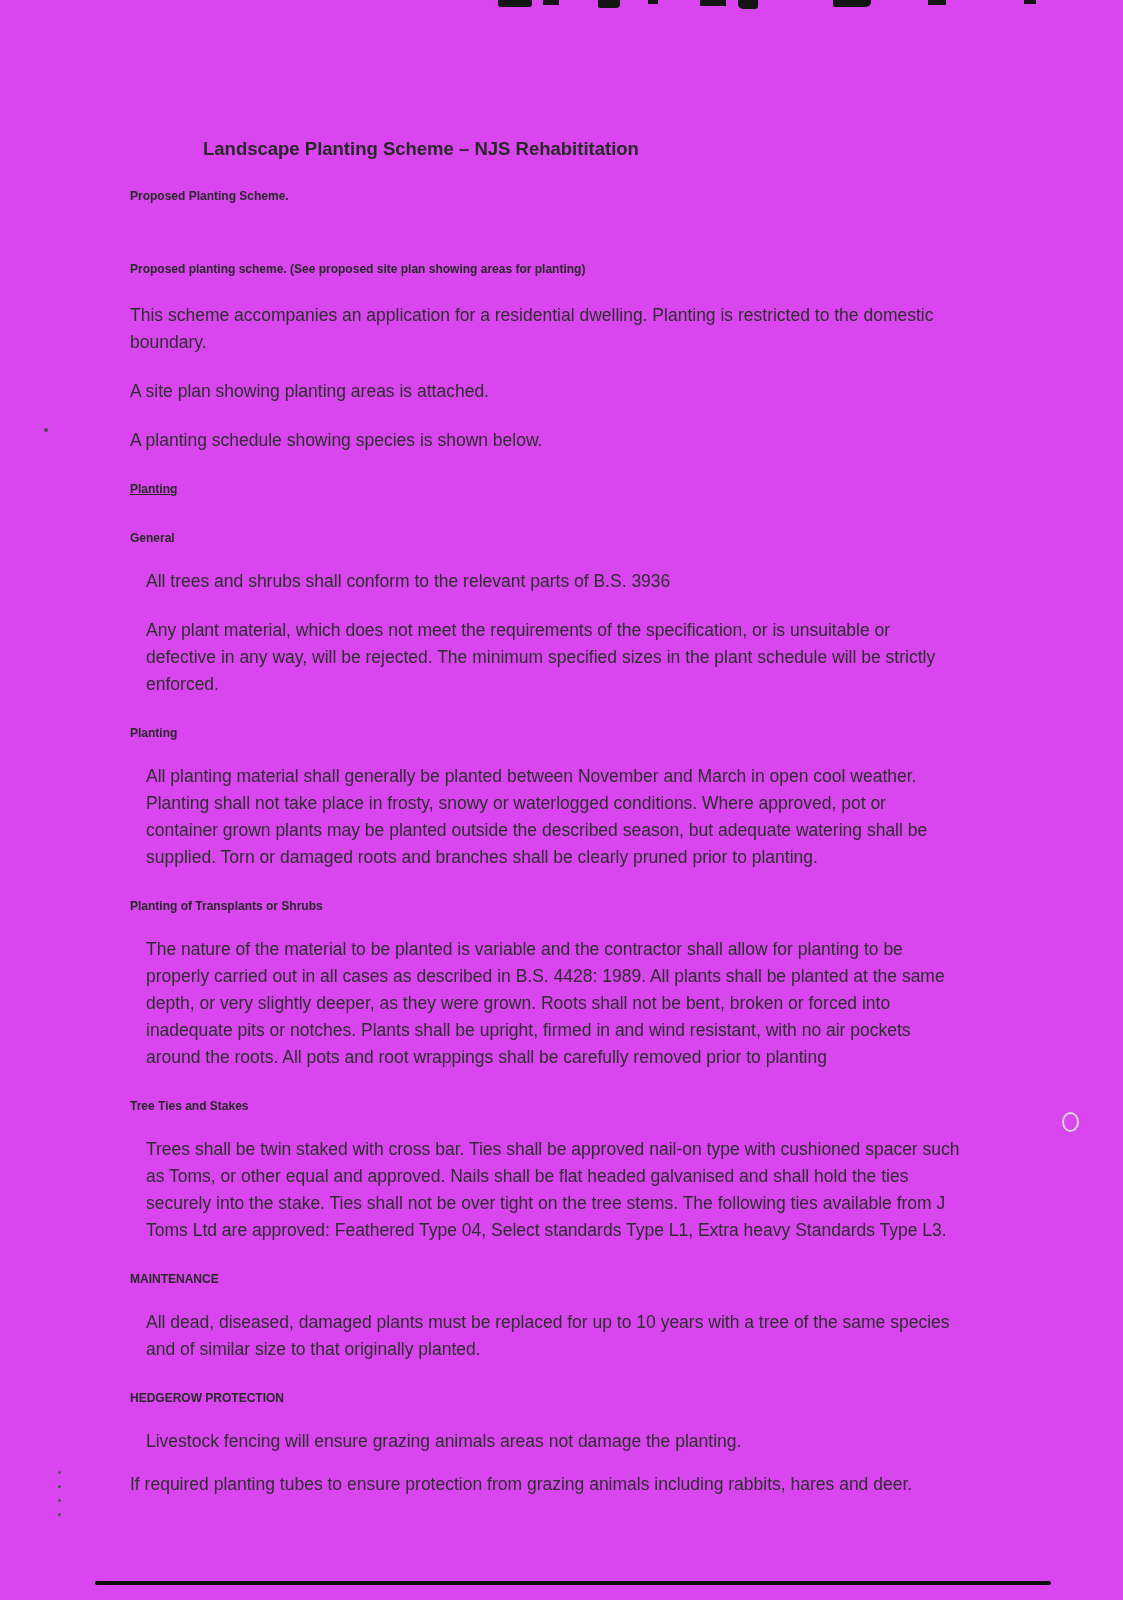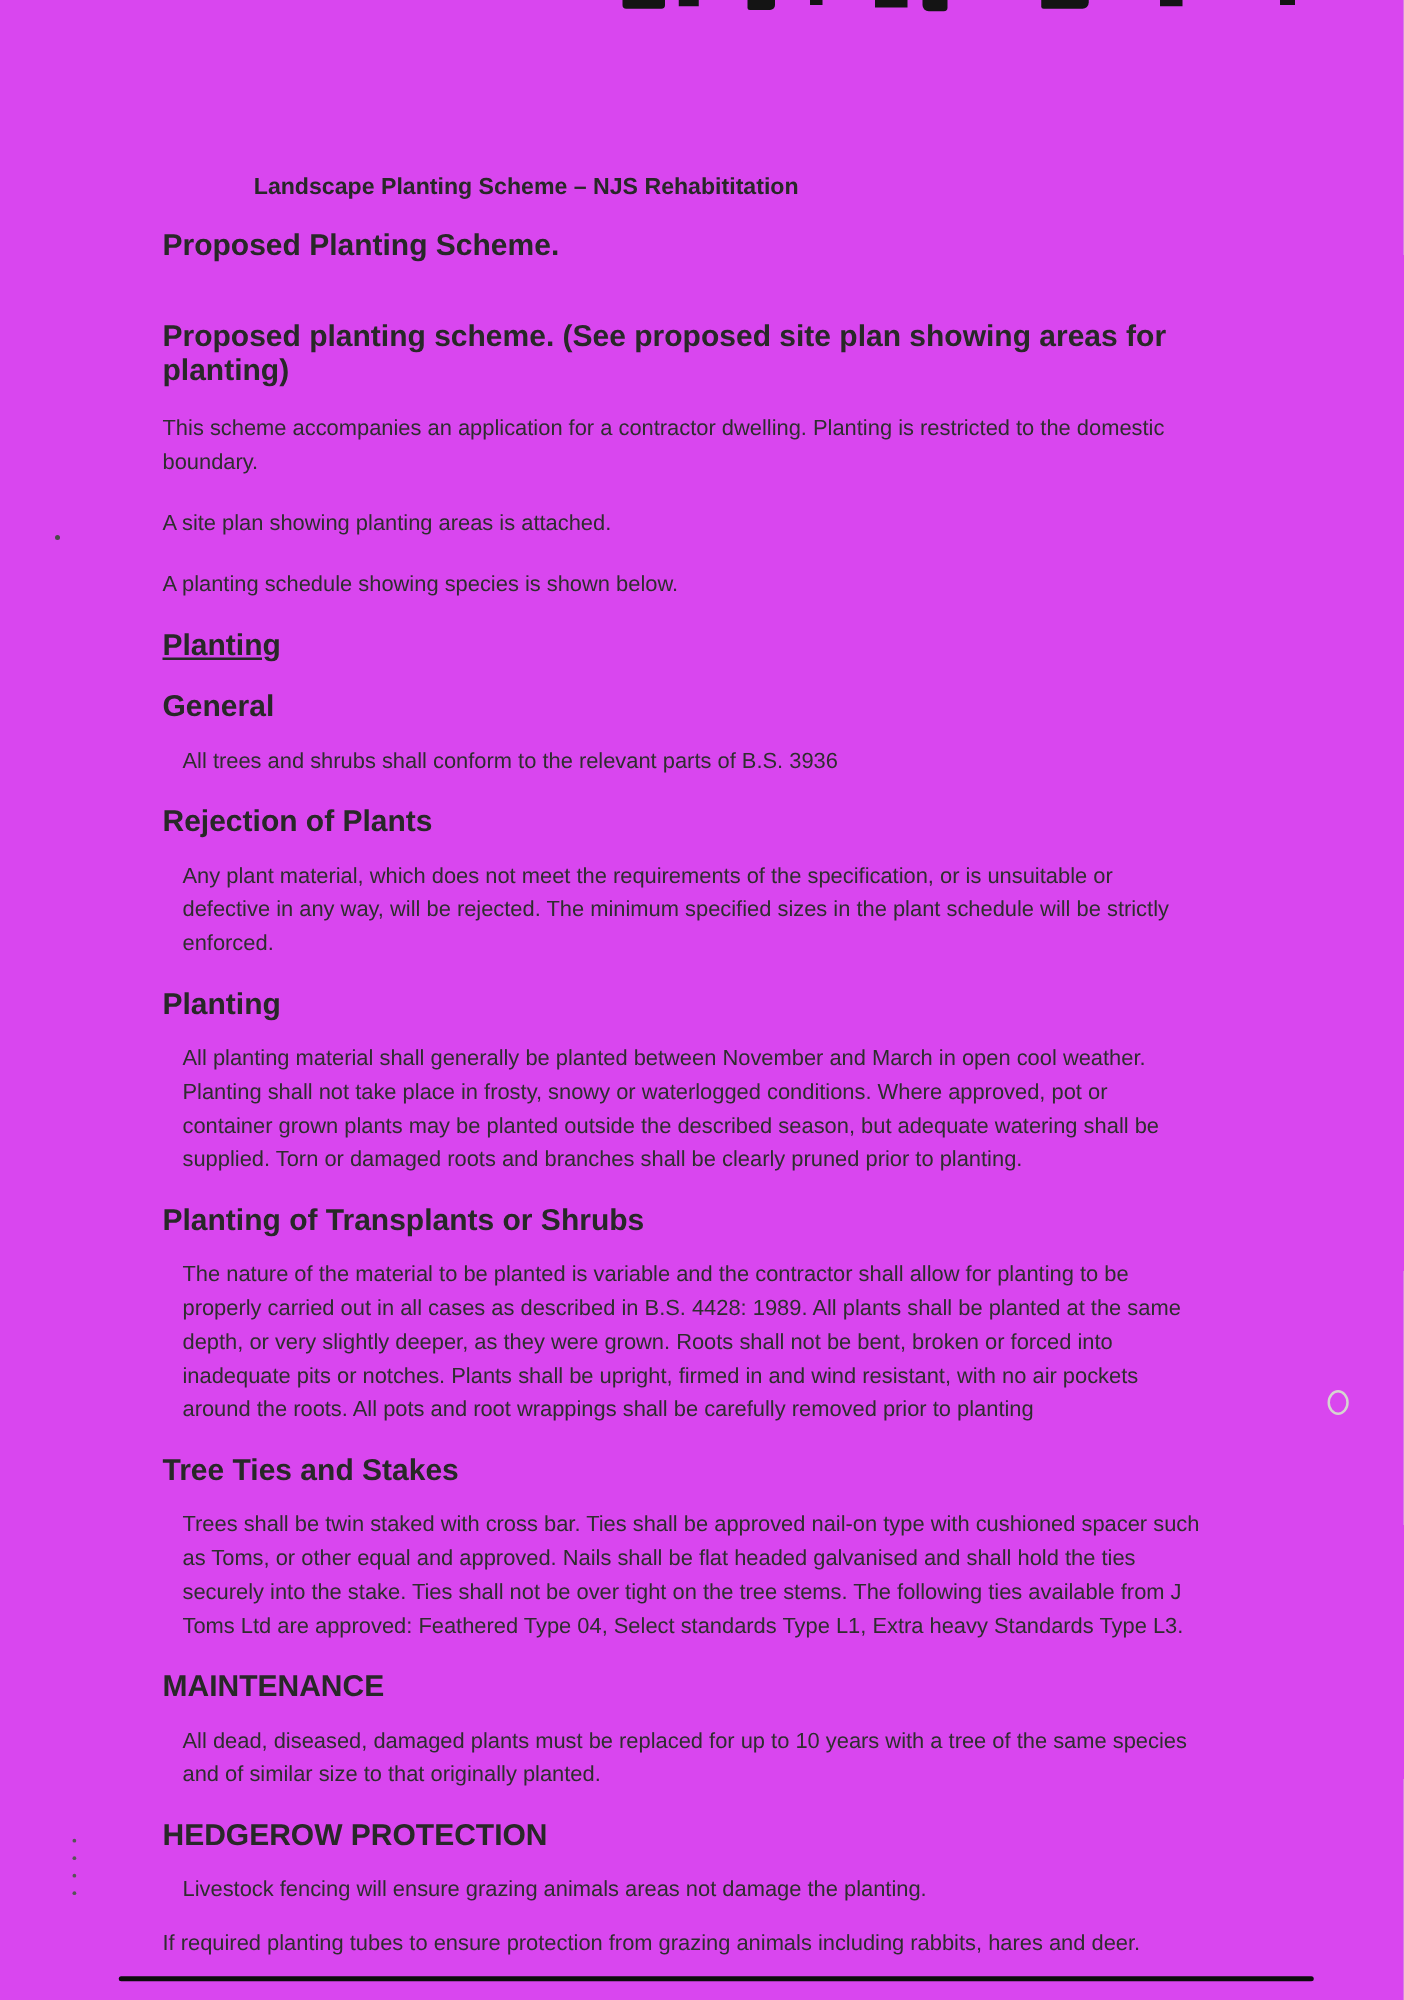--- a/index.html
+++ b/index.html
@@ -15,21 +15,21 @@
   }
   .content {
     position: absolute;
     top: 135px;
     left: 130px;
     width: 848px;
     font-size: 17.5px;
     line-height: 27px;
   }
   .content h1, .content h2, .content h3 {
-    font-size: 24px;
+    font-size: 12px;
     font-weight: bold;
     margin: 0;
     color: #282828;
   }
   .doc-title {
     margin: 0 0 21px 73px !important;
     font-size: 18.5px !important;
   }
   .doc-subtitle { margin: 0 0 46px 0 !important; }
   .intro-heading { margin: 0 0 19px 0 !important; }
@@ -101,33 +101,32 @@
   </div>
 
   <div class="content">
 
     <h1 class="doc-title">Landscape Planting Scheme – NJS Rehabititation</h1>
 
     <h2 class="doc-subtitle">Proposed Planting Scheme.</h2>
 
     <h2 class="intro-heading">Proposed planting scheme. (See proposed site plan showing areas for planting)</h2>
 
-    <p>This scheme accompanies an application for a contractor dwelling.  Planting is restricted to the domestic boundary.</p>
+    <p>This scheme accompanies an application for a residential dwelling.  Planting is restricted to the domestic boundary.</p>
     <p>A site plan showing planting areas is attached.</p>
     <p>A planting schedule showing species is shown below.</p>
 
     <h2 class="underlined">Planting</h2>
 
     <section>
       <h3>General</h3>
       <p>All trees and shrubs shall conform to the relevant parts of B.S. 3936</p>
     </section>
 
     <section>
-      <h3>Rejection of Plants</h3>
       <p>Any plant material, which does not meet the requirements of the specification, or is unsuitable or defective in any way, will be rejected. The minimum specified sizes in the plant schedule will be strictly enforced.</p>
     </section>
 
     <section>
       <h3>Planting</h3>
       <p>All planting material shall generally be planted between November and March in open cool weather. Planting shall not take place in frosty, snowy or waterlogged conditions. Where approved, pot or container grown plants may be planted outside the described season, but adequate watering shall be supplied. Torn or damaged roots and branches shall be clearly pruned prior to planting.</p>
     </section>
 
     <section>
       <h3>Planting of Transplants or Shrubs</h3>

